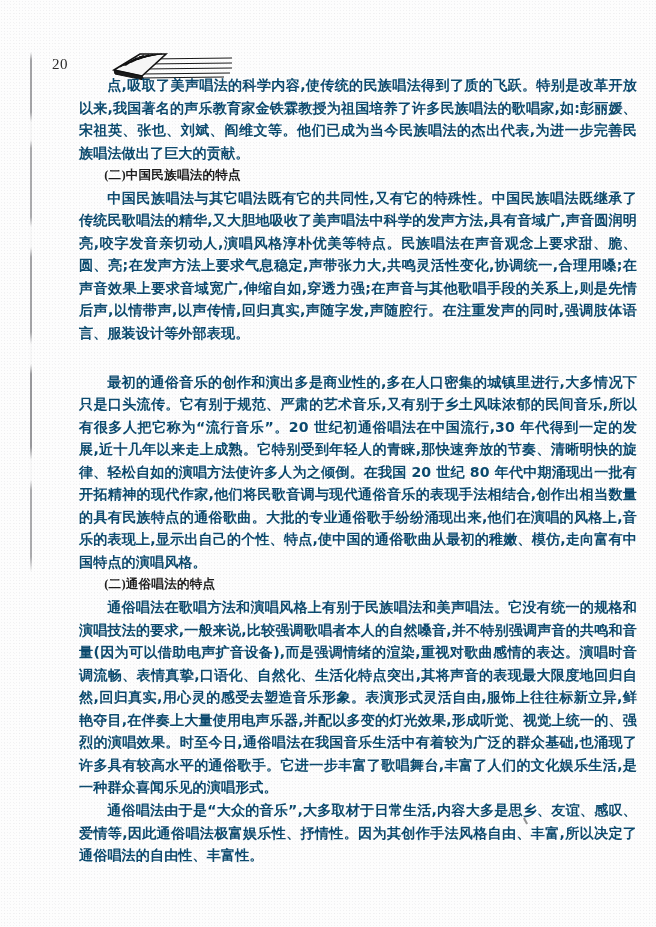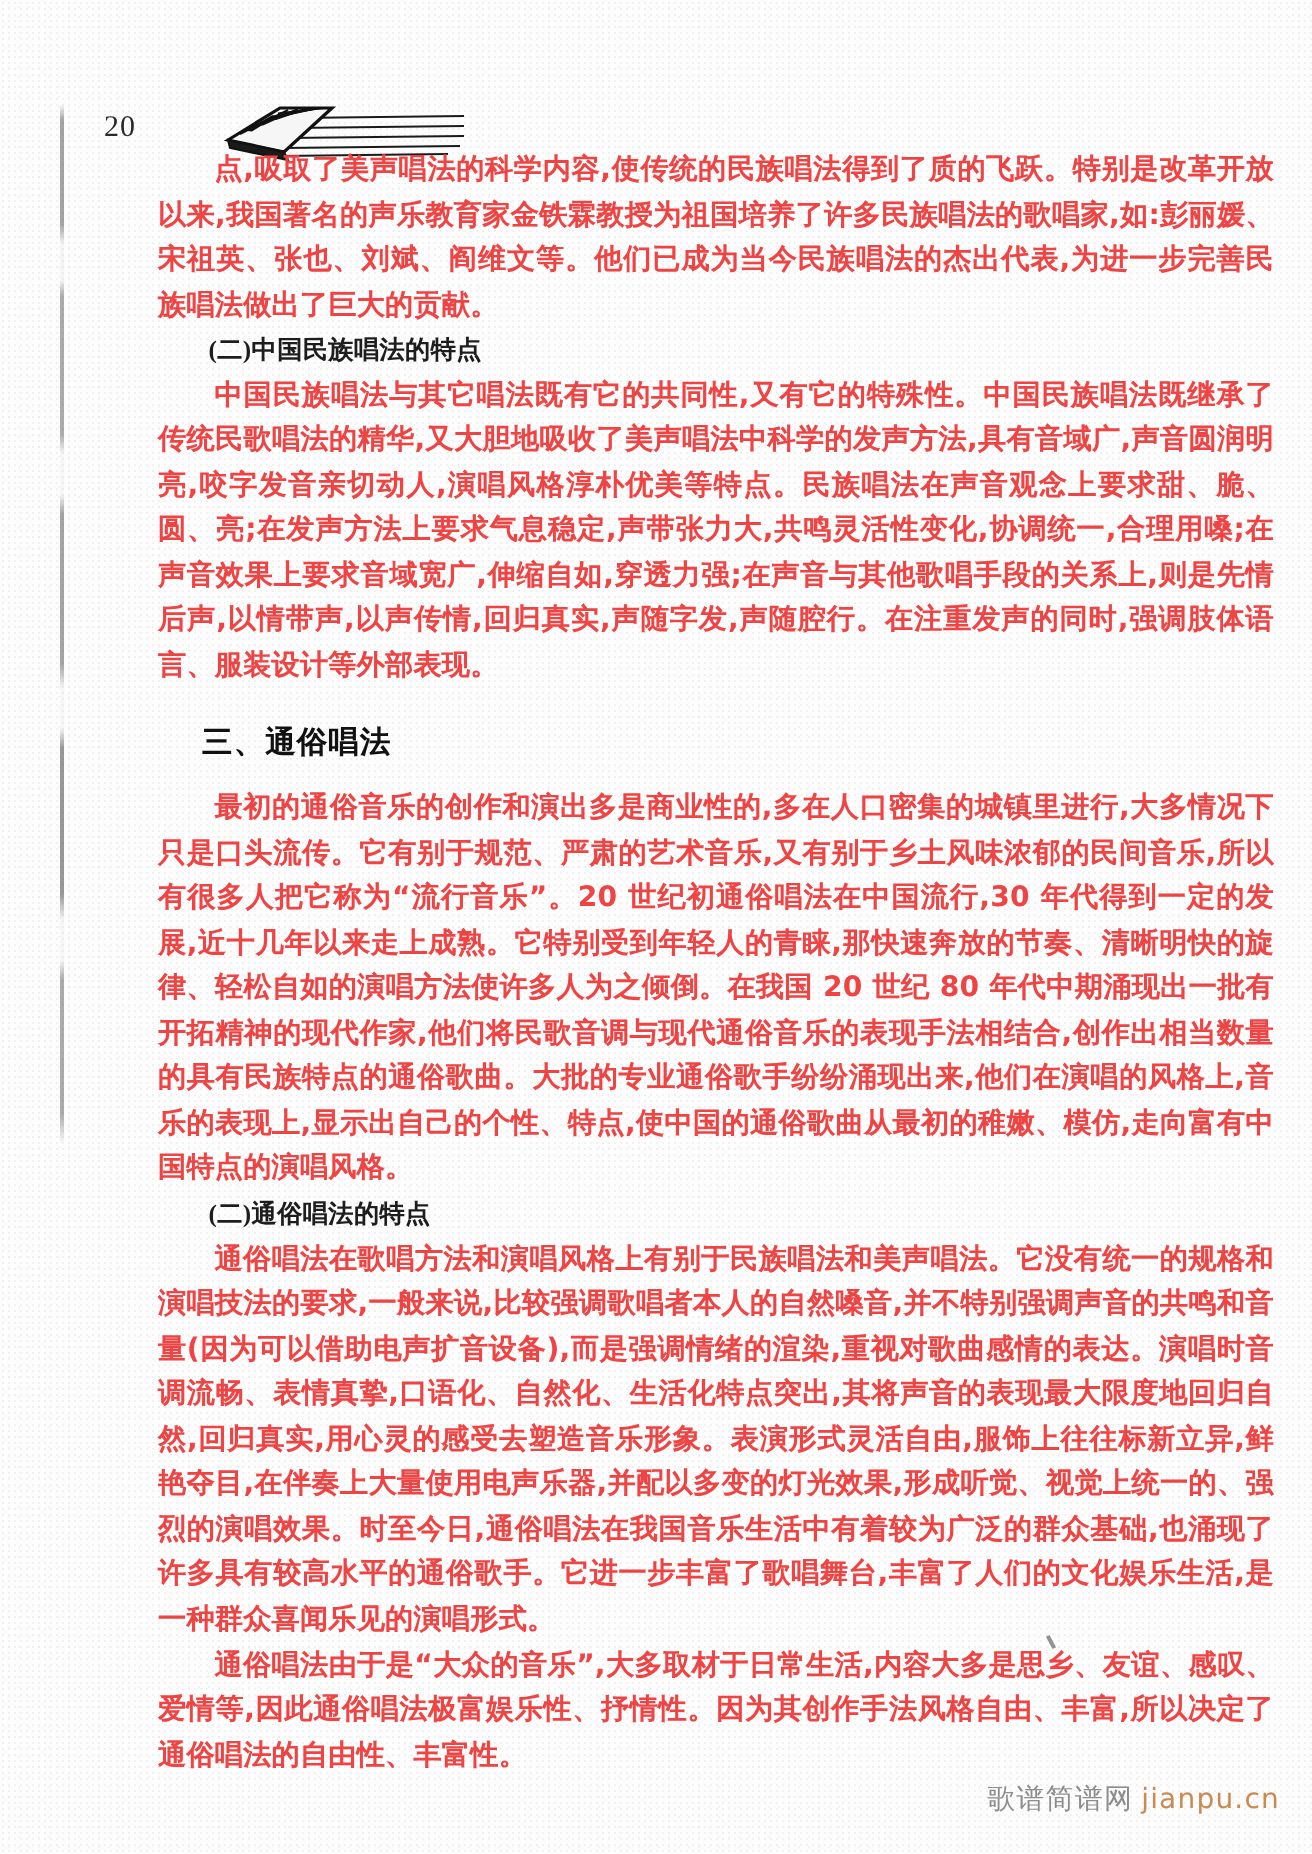--- a/index.html
+++ b/index.html
@@ -97,21 +97,21 @@
   .content {
     position: absolute;
     left: 55px;
     top: 74px;
     width: 558px;
   }
   .para {
     font-family: "DejaVu Sans", "Liberation Sans", sans-serif;
     font-size: 14.1px;
     line-height: 22.55px;
-    color: #ef4444;
+    color: #0c4a6e;
     text-align: justify;
     text-justify: inter-character;
     text-indent: 2em;
     margin: 0;
     font-weight: 600;
     letter-spacing: 0.1px;
     -webkit-font-smoothing: none;
   }
   .sub-head {
     font-family: Liberation Serif, serif;
@@ -216,34 +216,30 @@
   <div class="content">
 
     <p class="para">点,吸取了美声唱法的科学内容,使传统的民族唱法得到了质的飞跃。特别是改革开放以来,我国著名的声乐教育家金铁霖教授为祖国培养了许多民族唱法的歌唱家,如:彭丽媛、宋祖英、张也、刘斌、阎维文等。他们已成为当今民族唱法的杰出代表,为进一步完善民族唱法做出了巨大的贡献。</p>
 
     <p class="sub-head">(二)中国民族唱法的特点</p>
 
     <p class="para">中国民族唱法与其它唱法既有它的共同性,又有它的特殊性。中国民族唱法既继承了传统民歌唱法的精华,又大胆地吸收了美声唱法中科学的发声方法,具有音域广,声音圆润明亮,咬字发音亲切动人,演唱风格淳朴优美等特点。民族唱法在声音观念上要求甜、脆、圆、亮;在发声方法上要求气息稳定,声带张力大,共鸣灵活性变化,协调统一,合理用嗓;在声音效果上要求音域宽广,伸缩自如,穿透力强;在声音与其他歌唱手段的关系上,则是先情后声,以情带声,以声传情,回归真实,声随字发,声随腔行。在注重发声的同时,强调肢体语言、服装设计等外部表现。</p>
 
     <div class="spacer-md"></div>
 
-    <p class="section-head">三、通俗唱法</p>
 
     <div class="spacer-sm"></div>
 
 
     <p class="para">最初的通俗音乐的创作和演出多是商业性的,多在人口密集的城镇里进行,大多情况下只是口头流传。它有别于规范、严肃的艺术音乐,又有别于乡土风味浓郁的民间音乐,所以有很多人把它称为“流行音乐”。20 世纪初通俗唱法在中国流行,30 年代得到一定的发展,近十几年以来走上成熟。它特别受到年轻人的青睐,那快速奔放的节奏、清晰明快的旋律、轻松自如的演唱方法使许多人为之倾倒。在我国 20 世纪 80 年代中期涌现出一批有开拓精神的现代作家,他们将民歌音调与现代通俗音乐的表现手法相结合,创作出相当数量的具有民族特点的通俗歌曲。大批的专业通俗歌手纷纷涌现出来,他们在演唱的风格上,音乐的表现上,显示出自己的个性、特点,使中国的通俗歌曲从最初的稚嫩、模仿,走向富有中国特点的演唱风格。</p>
 
     <p class="sub-head">(二)通俗唱法的特点</p>
 
     <p class="para">通俗唱法在歌唱方法和演唱风格上有别于民族唱法和美声唱法。它没有统一的规格和演唱技法的要求,一般来说,比较强调歌唱者本人的自然嗓音,并不特别强调声音的共鸣和音量(因为可以借助电声扩音设备),而是强调情绪的渲染,重视对歌曲感情的表达。演唱时音调流畅、表情真挚,口语化、自然化、生活化特点突出,其将声音的表现最大限度地回归自然,回归真实,用心灵的感受去塑造音乐形象。表演形式灵活自由,服饰上往往标新立异,鲜艳夺目,在伴奏上大量使用电声乐器,并配以多变的灯光效果,形成听觉、视觉上统一的、强烈的演唱效果。时至今日,通俗唱法在我国音乐生活中有着较为广泛的群众基础,也涌现了许多具有较高水平的通俗歌手。它进一步丰富了歌唱舞台,丰富了人们的文化娱乐生活,是一种群众喜闻乐见的演唱形式。</p>
 
     <p class="para">通俗唱法由于是“大众的音乐”,大多取材于日常生活,内容大多是思乡、友谊、感叹、爱情等,因此通俗唱法极富娱乐性、抒情性。因为其创作手法风格自由、丰富,所以决定了通俗唱法的自由性、丰富性。</p>
 
   </div>
 
   <div class="scan-speck"></div>
 
-  <div class="watermark">
-    <span class="wm-cn">歌谱简谱网</span><span class="wm-domain">jianpu.cn</span>
-  </div>
 
 </div>
 
 </body></html>

